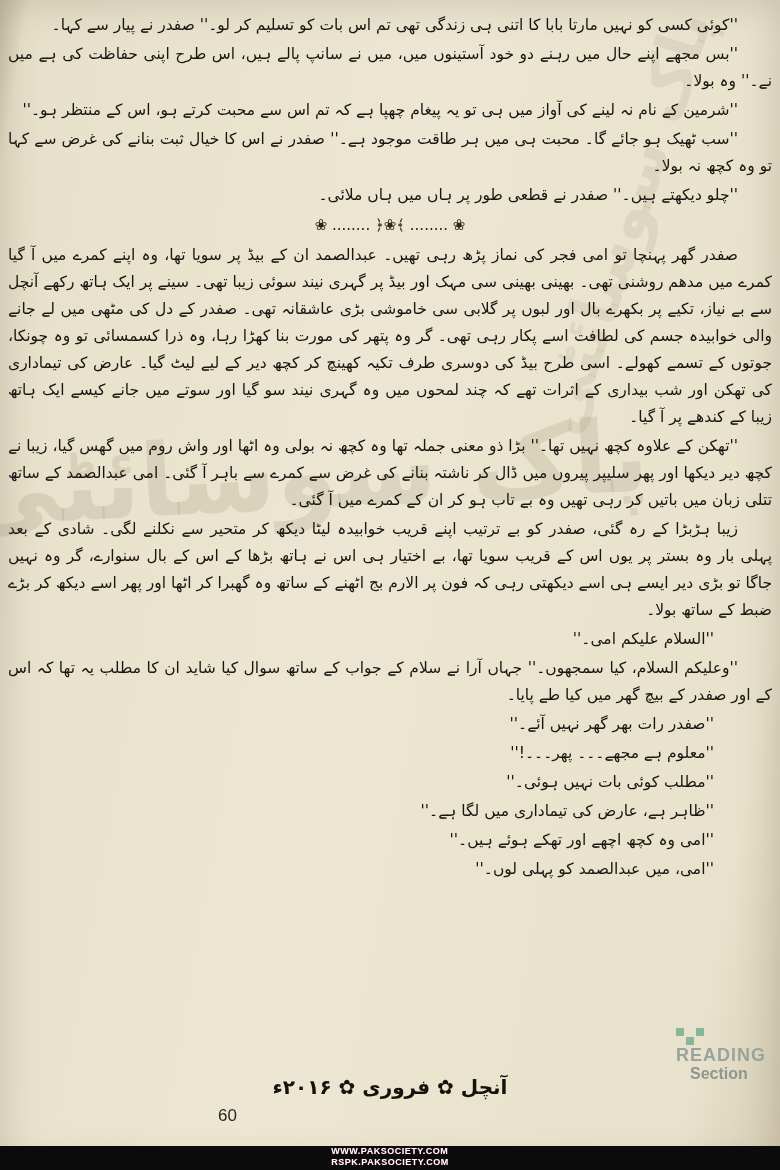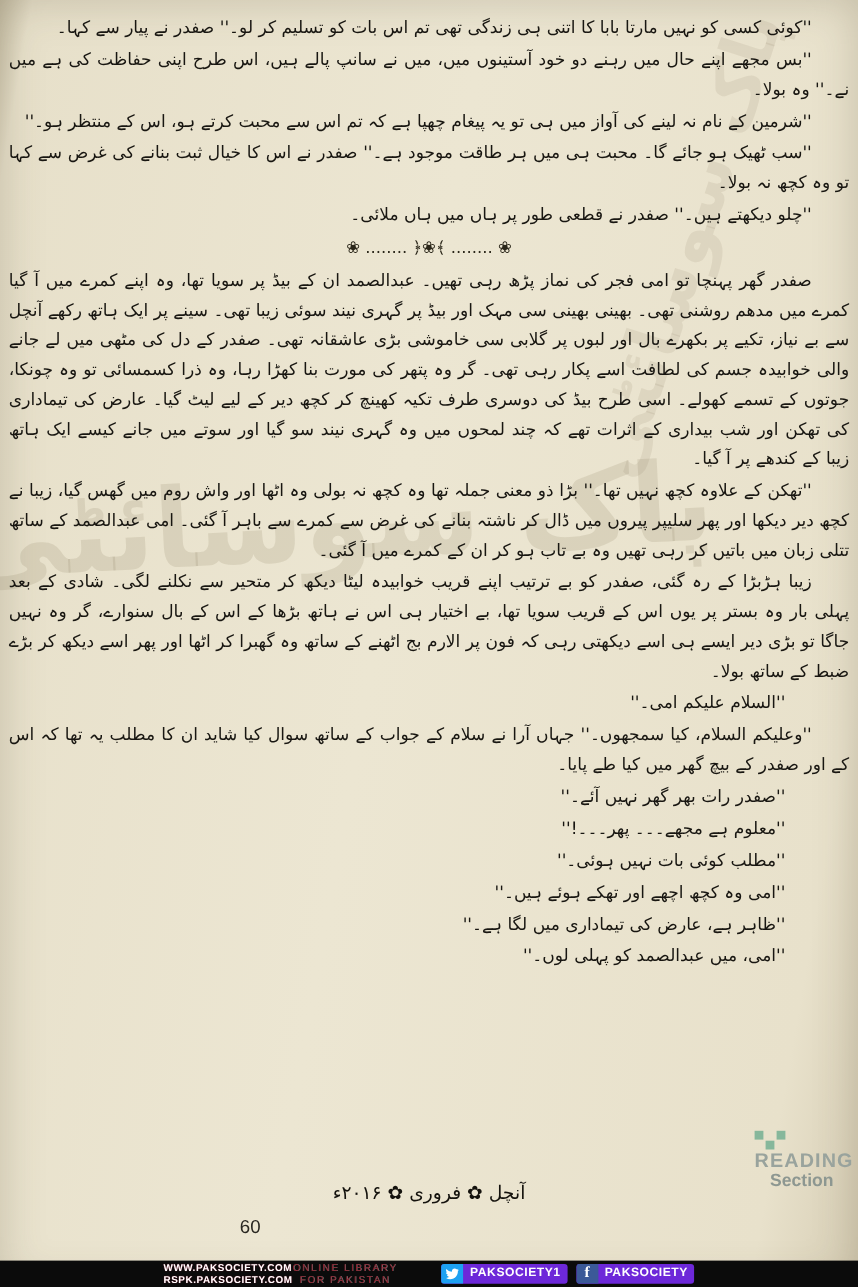--- a/index.html
+++ b/index.html
@@ -14,34 +14,34 @@
   .text-area { position:absolute; top:12px; right:8px; left:8px; direction:rtl; color:#181611; }
   .para { font-size:15.5px; line-height:27px; text-align:justify; text-indent:34px; margin-bottom:2px; }
   .para.dialog { text-indent:58px; }
   .separator { direction:ltr; text-align:center; font-size:15px; letter-spacing:2px; color:#2a2619; margin:7px 0 8px 0; }
   
   .watermark { position:absolute; color:rgba(128,116,88,0.16); font-weight:bold; white-space:nowrap; pointer-events:none; }
   .wm1 { top:415px; left:-40px; font-size:100px; transform:rotate(-3deg); }
   .wm2 { top:420px; left:520px; font-size:64px; transform:rotate(-72deg); transform-origin:left top; color:rgba(128,116,88,0.12); }
   
   .bottom-line { position:absolute; top:1075px; left:0; width:100%; text-align:center; direction:rtl;
-                 font-size:17px; font-weight:normal; color:#14120d; }
+                 font-size:20px; font-weight:bold; color:#14120d; }
   .page-number { position:absolute; top:1106px; left:218px; font-size:17px; color:#2a2822;
                  font-family:"Liberation Sans", sans-serif; }
   
-  .reading { position:absolute; right:4px; top:1028px; font-family:"Liberation Sans", sans-serif; text-align:left; }
+  .reading { position:absolute; right:14px; top:1028px; font-family:"Liberation Sans", sans-serif; text-align:left; }
   .reading .pixels { display:block; height:18px; }
   .reading .px { display:inline-block; width:8px; height:8px; background:#86b79b; margin-right:2px; vertical-align:top; }
   .reading .px.lo { margin-top:9px; }
   .reading .r1 { display:block; font-size:18px; font-weight:bold; letter-spacing:1px; color:#99a39d; line-height:19px; }
   .reading .r2 { display:block; font-size:16px; font-weight:bold; color:#8d9791; line-height:18px; padding-left:14px; }
   
   .footer { position:absolute; bottom:0; left:0; width:100%; height:24px; background:#0b0b0b;
-            display:flex; align-items:center; justify-content:center; padding:0 0;
-            font-family:"Liberation Sans", sans-serif; }
+            display:flex; align-items:center; justify-content:space-between; padding:0 0;
+            font-family:"Liberation Sans", sans-serif;flex-direction:column; }
   .sites { display:flex; flex-direction:column; justify-content:center; line-height:11px; }
   .sites span { color:#ffffff; font-size:9px; font-weight:bold; letter-spacing:0.5px; text-shadow:0 0 1px rgba(160,30,60,0.9); }
   .tagline { display:flex; flex-direction:column; align-items:center; line-height:11px; margin-right:40px; }
   .tagline span { color:#8c1f2d; font-size:9px; font-weight:normal; letter-spacing:1.5px;
                   text-shadow:0.5px 0.5px 0 rgba(255,255,255,0.45); }
   .badges { display:flex; gap:8px; align-items:center; }
   .badge { display:flex; align-items:stretch; height:18px; border-radius:3px; overflow:hidden; background:#6d28d9; }
   .badge .icon { width:20px; display:flex; align-items:center; justify-content:center; }
   .badge.twitter .icon { background:#1da1f2; }
   .badge.facebook .icon { background:#3b5998; color:#fff; font-weight:bold; font-size:14px; font-family:"Liberation Serif", serif; }
@@ -65,22 +65,22 @@
     <div class="separator">❀ ........ ﴿❀﴾ ........ ❀</div>
 
     <p class="para">صفدر گھر پہنچا تو امی فجر کی نماز پڑھ رہی تھیں۔ عبدالصمد ان کے بیڈ پر سویا تھا، وہ اپنے کمرے میں آ گیا کمرے میں مدھم روشنی تھی۔ بھینی بھینی سی مہک اور بیڈ پر گہری نیند سوئی زیبا تھی۔ سینے پر ایک ہاتھ رکھے آنچل سے بے نیاز، تکیے پر بکھرے بال اور لبوں پر گلابی سی خاموشی بڑی عاشقانہ تھی۔ صفدر کے دل کی مٹھی میں لے جانے والی خوابیدہ جسم کی لطافت اسے پکار رہی تھی۔ گر وہ پتھر کی مورت بنا کھڑا رہا، وہ ذرا کسمسائی تو وہ چونکا، جوتوں کے تسمے کھولے۔ اسی طرح بیڈ کی دوسری طرف تکیہ کھینچ کر کچھ دیر کے لیے لیٹ گیا۔ عارض کی تیماداری کی تھکن اور شب بیداری کے اثرات تھے کہ چند لمحوں میں وہ گہری نیند سو گیا اور سوتے میں جانے کیسے ایک ہاتھ زیبا کے کندھے پر آ گیا۔</p>
     <p class="para">''تھکن کے علاوہ کچھ نہیں تھا۔'' بڑا ذو معنی جملہ تھا وہ کچھ نہ بولی وہ اٹھا اور واش روم میں گھس گیا، زیبا نے کچھ دیر دیکھا اور پھر سلیپر پیروں میں ڈال کر ناشتہ بنانے کی غرض سے کمرے سے باہر آ گئی۔ امی عبدالصمد کے ساتھ تتلی زبان میں باتیں کر رہی تھیں وہ بے تاب ہو کر ان کے کمرے میں آ گئی۔</p>
     <p class="para">زیبا ہڑبڑا کے رہ گئی، صفدر کو بے ترتیب اپنے قریب خوابیدہ لیٹا دیکھ کر متحیر سے نکلنے لگی۔ شادی کے بعد پہلی بار وہ بستر پر یوں اس کے قریب سویا تھا، بے اختیار ہی اس نے ہاتھ بڑھا کے اس کے بال سنوارے، گر وہ نہیں جاگا تو بڑی دیر ایسے ہی اسے دیکھتی رہی کہ فون پر الارم بج اٹھنے کے ساتھ وہ گھبرا کر اٹھا اور پھر اسے دیکھ کر بڑے ضبط کے ساتھ بولا۔</p>
     <p class="para dialog">''السلام علیکم امی۔''</p>
     <p class="para">''وعلیکم السلام، کیا سمجھوں۔'' جہاں آرا نے سلام کے جواب کے ساتھ سوال کیا شاید ان کا مطلب یہ تھا کہ اس کے اور صفدر کے بیچ گھر میں کیا طے پایا۔</p>
     <p class="para dialog">''صفدر رات بھر گھر نہیں آئے۔''</p>
     <p class="para dialog">''معلوم ہے مجھے۔۔۔ پھر۔۔۔!''</p>
     <p class="para dialog">''مطلب کوئی بات نہیں ہوئی۔''</p>
+    <p class="para dialog">''ظاہر ہے، عارض کی تیماداری میں لگا ہے۔''</p>
     <p class="para dialog">''امی وہ کچھ اچھے اور تھکے ہوئے ہیں۔''</p>
-    <p class="para dialog">''ظاہر ہے، عارض کی تیماداری میں لگا ہے۔''</p>
     <p class="para dialog">''امی، میں عبدالصمد کو پہلی لوں۔''</p>
   </div>
 
   <div class="bottom-line">آنچل ✿ فروری ✿ ۲۰۱۶ء</div>
   <div class="page-number">60</div>
 
   <div class="reading">
     <span class="pixels">
       <span class="px"></span><span class="px lo"></span><span class="px"></span>
     </span>

